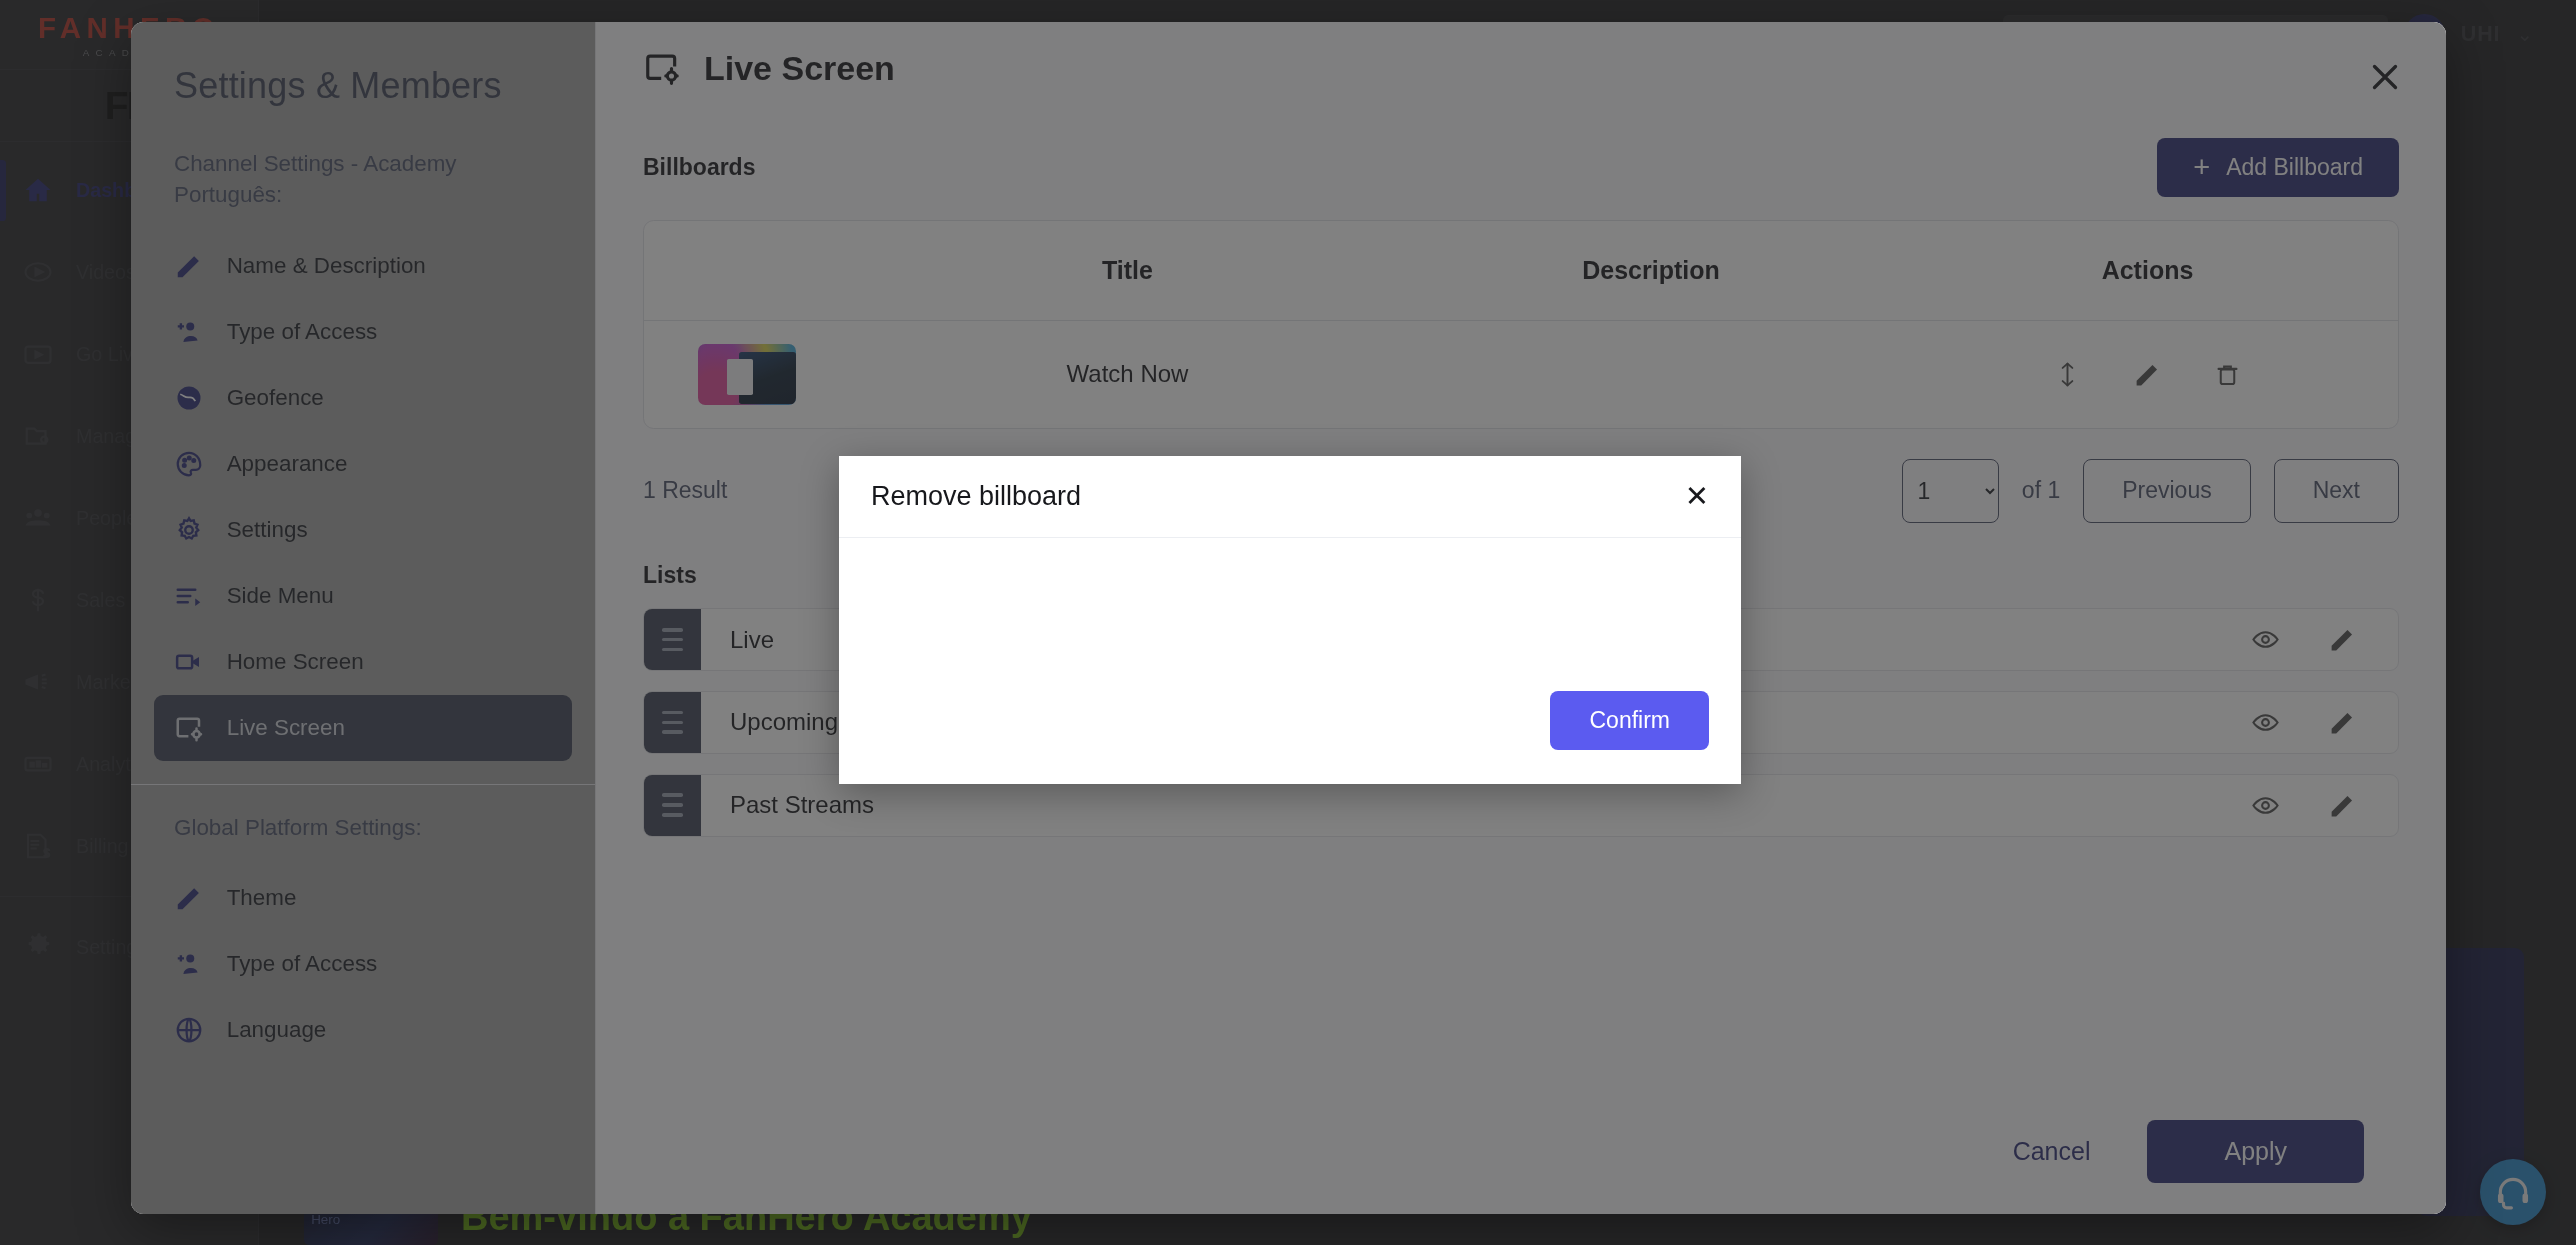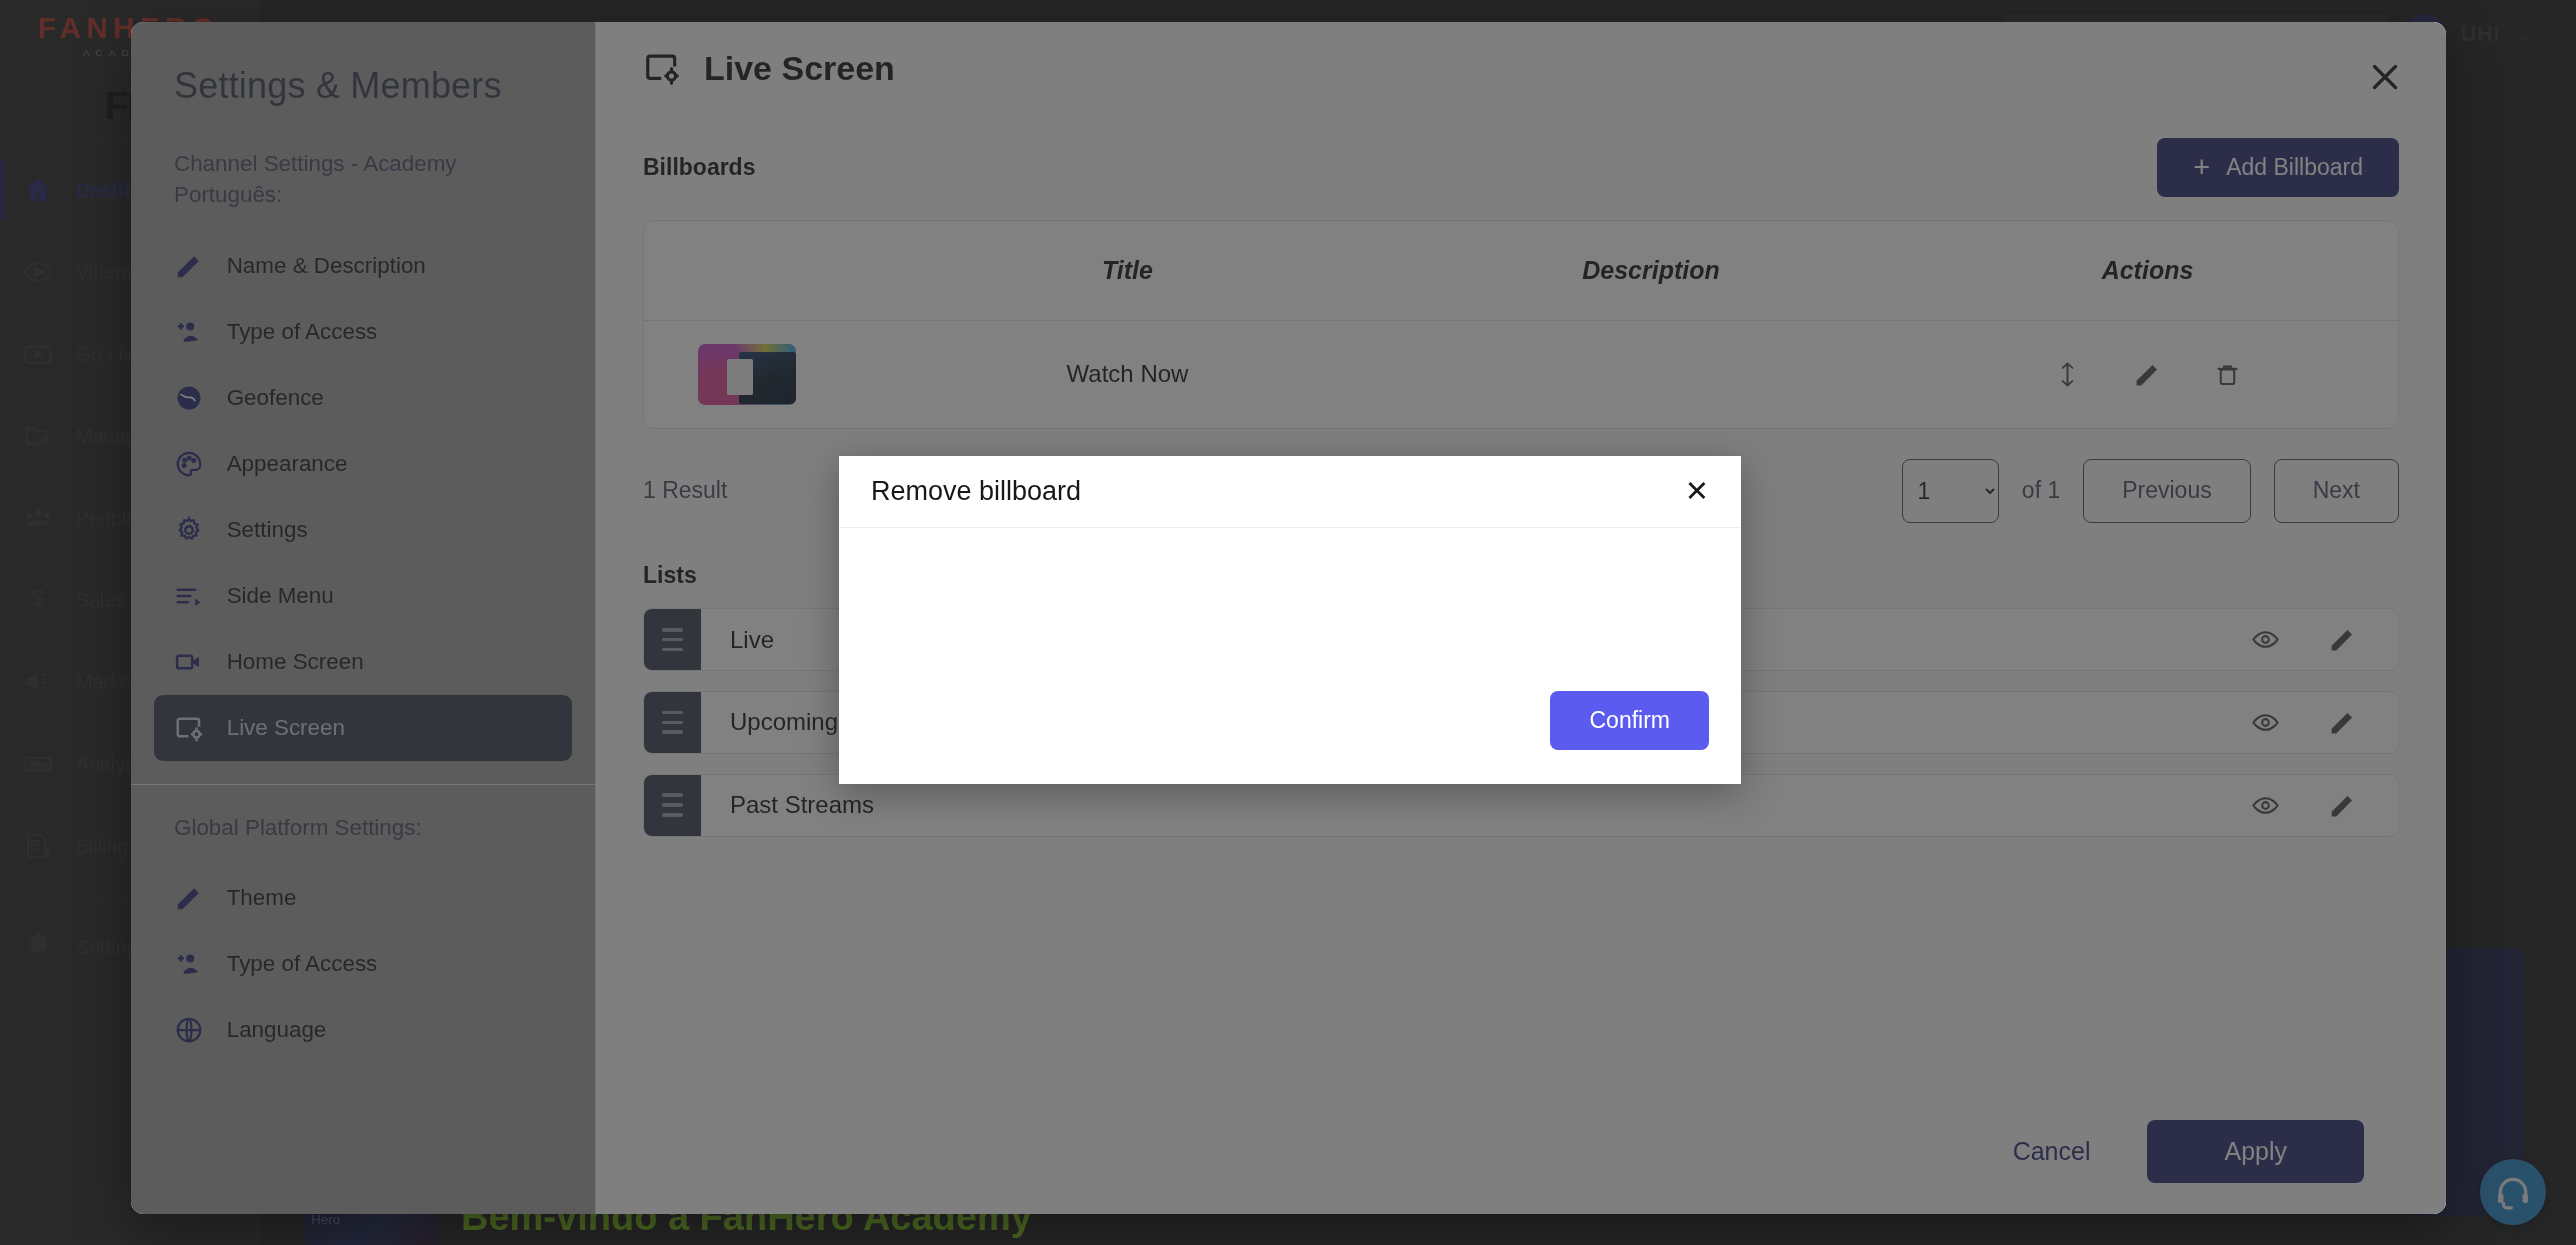--- a/index.html
+++ b/index.html
@@ -152,21 +152,21 @@
   .btn-plus { font-size: 29px; line-height: 1; font-weight: 300; }
 
   .table-card {
     margin-top: 23px; border: 0.9px solid #dfe0e6; border-radius: 10.7px;
     overflow: hidden; background: #fff;
   }
   .thead {
     display: flex; align-items: center; height: 100px;
     border-bottom: 0.9px solid #dfe0e6;
   }
-  .th { font-size: 25px; font-weight: 700; color: #17181c; text-align: center; font-style: italic; }
+  .th { font-size: 25px; font-weight: 700; color: #17181c; text-align: center; }
   .th-thumb { flex: 0 0 206px; }
   .th-title { flex: 0 0 555px; }
   .th-desc  { flex: 1; }
   .th-act   { flex: 0 0 501px; }
 
   .trow { display: flex; align-items: center; height: 107px; }
   .td { font-size: 24px; color: #17181c; }
   .td-thumb { flex: 0 0 206px; display: flex; align-items: center; justify-content: center; }
   .td-title { flex: 0 0 555px; text-align: center; }
   .td-desc  { flex: 1; }
@@ -242,21 +242,21 @@
     font-family: "Liberation Sans", sans-serif;
   }
 
   
   .confirm {
     position: absolute; left: 839px; top: 456px;
     width: 902px; height: 328px; background: #fff; z-index: 60;
     box-shadow: 0 9px 36px rgba(0,0,0,.30);
   }
   .confirm-head {
-    height: 72px; display: flex; align-items: center; justify-content: space-between;
+    height: 82px; display: flex; align-items: center; justify-content: space-between;
     padding: 0 32px; border-bottom: 0.9px solid #eceef2;
   }
   .confirm-title { font-size: 27px; color: #17181c; }
   .confirm-x {
     background: transparent; border: none; font-size: 29px; color: #17181c;
     line-height: 1; font-family: "Liberation Sans", sans-serif;
   }
   .confirm-body { padding: 38px 32px 0 32px; font-size: 27px; color: #17181c; }
   .confirm-foot {
     position: absolute; right: 32px; bottom: 34px;

